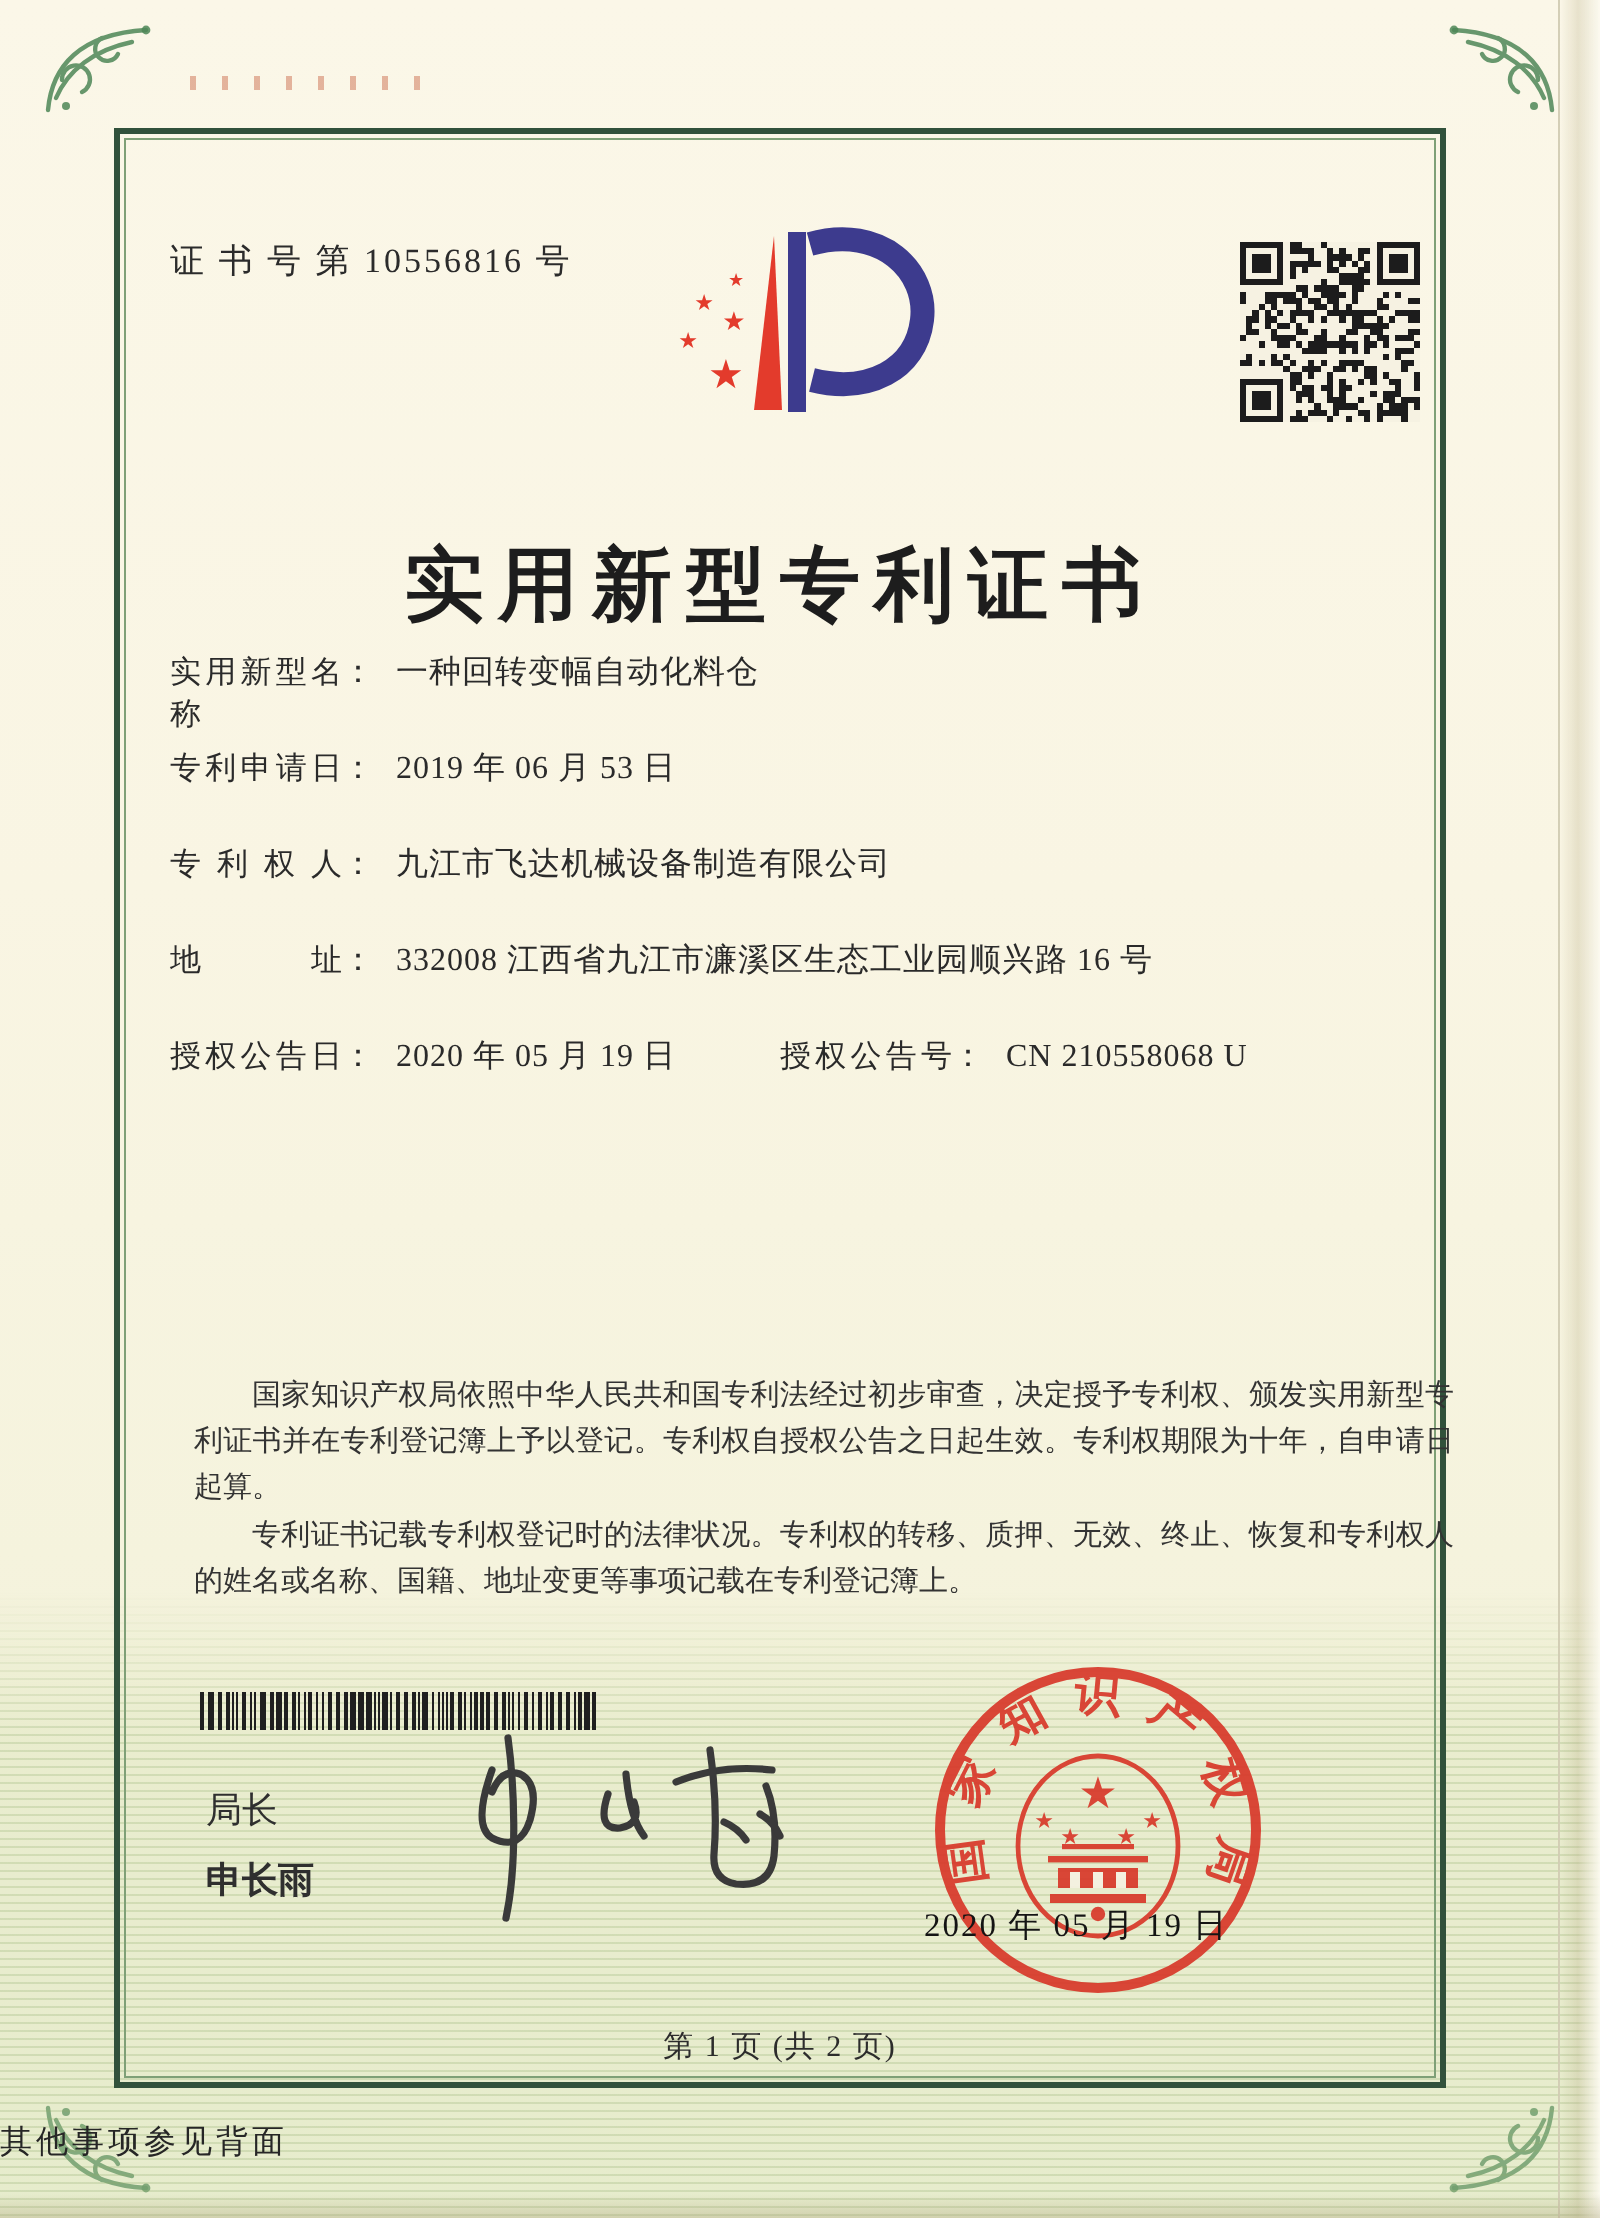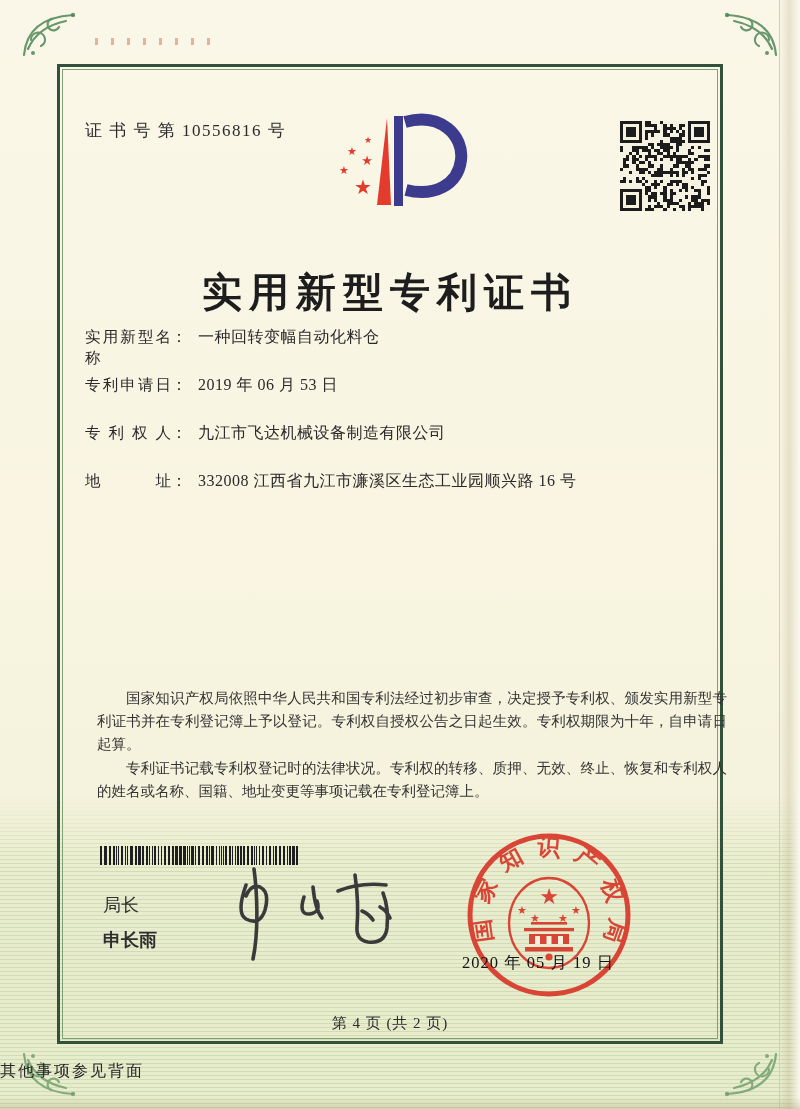--- a/index.html
+++ b/index.html
@@ -460,20 +460,26 @@
     </div>
     <div class="field-row">
       <span class="flabel">专利申请日</span><span class="fcolon">：</span><span class="fvalue">2019 年 06 月 53 日</span>
     </div>
     <div class="field-row">
       <span class="flabel">专利权人</span><span class="fcolon">：</span><span class="fvalue">九江市飞达机械设备制造有限公司</span>
     </div>
     <div class="field-row">
       <span class="flabel">地址</span><span class="fcolon">：</span><span class="fvalue">332008 江西省九江市濂溪区生态工业园顺兴路 16 号</span>
     </div>
+    <div class="field-row">
+      <span class="flabel">授权公告日</span><span class="fcolon">：</span><span class="fvalue">2020 年 05 月 19 日</span>
+      <span class="fgroup2">
+        <span class="flabel">授权公告号</span><span class="fcolon">：</span><span class="fvalue">CN 210558068 U</span>
+      </span>
+    </div>
   </div>
 
   <div class="body-text">
     <p>国家知识产权局依照中华人民共和国专利法经过初步审查，决定授予专利权、颁发实用新型专利证书并在专利登记簿上予以登记。专利权自授权公告之日起生效。专利权期限为十年，自申请日起算。</p>
     <p>专利证书记载专利权登记时的法律状况。专利权的转移、质押、无效、终止、恢复和专利权人的姓名或名称、国籍、地址变更等事项记载在专利登记簿上。</p>
   </div>
 
   <div class="barcode">
     <svg viewBox="0 0 200 18" width="200" height="19" preserveAspectRatio="none">
       <g id="bc-bars" fill="#1f1f1f">
@@ -585,18 +591,18 @@
         <g fill="#f6f2e2">
           <rect x="79" y="114" width="5" height="8"></rect>
           <rect x="90.5" y="114" width="5" height="8"></rect>
           <rect x="102" y="114" width="5" height="8"></rect>
         </g>
       </g>
     </svg>
   </div>
   <div class="seal-date">2020 年 05 月 19 日</div>
 
-  <div class="page-info">第 4 页 (共 2 页)</div>
+  <div class="page-info">第 1 页 (共 2 页)</div>
   <div class="note">其他事项参见背面</div>
 
   <div class="edge-right"></div>
   <div class="edge-bottom"></div>
 </div>
 
 </body></html>

